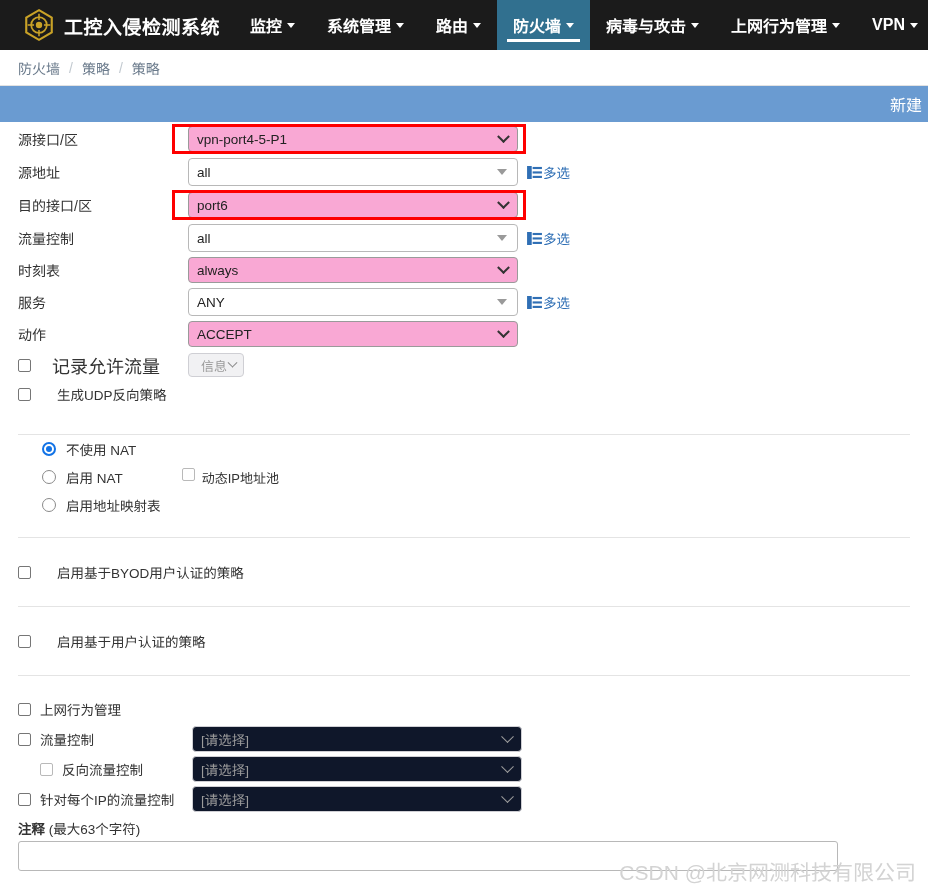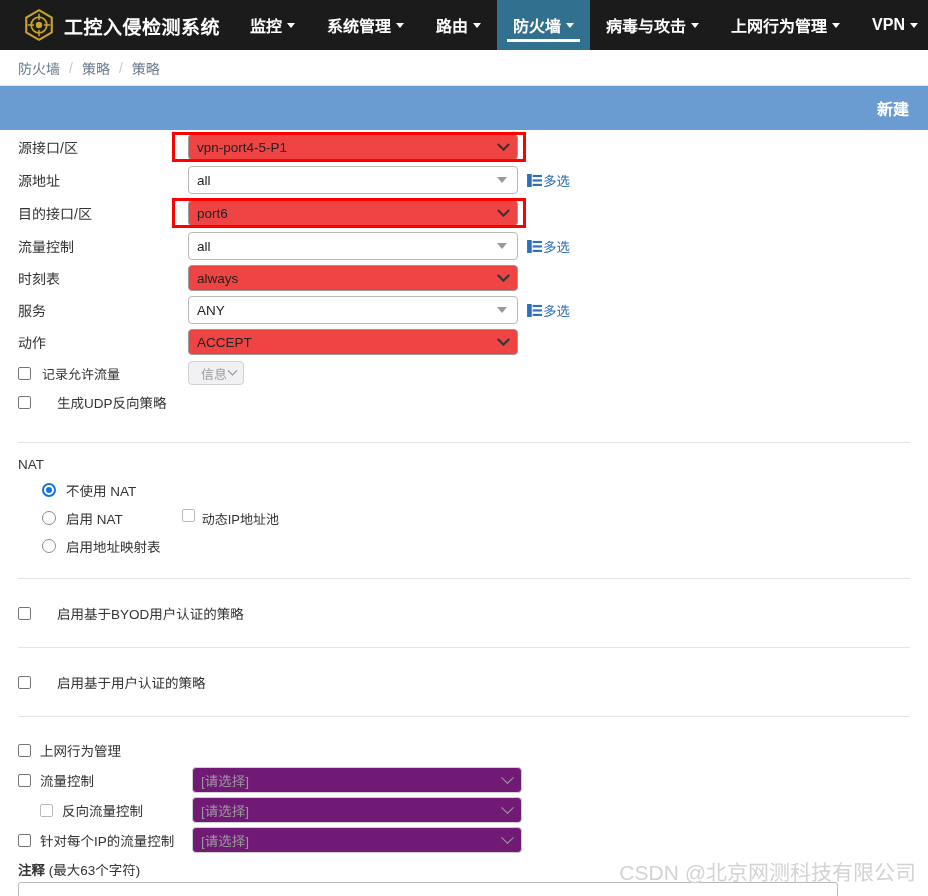--- a/index.html
+++ b/index.html
@@ -76,29 +76,29 @@
     border-bottom: 1px solid #e2e2e2;
     font-size: 14px;
     color: #7c8a99;
   }
   #breadcrumb .crumb { color: #6b7b8c; cursor: pointer; }
   #breadcrumb .crumb:last-child { cursor: default; }
   #breadcrumb .sep { margin: 0 9px; color: #c2c9d0; }
 
   
   #panel-header {
-    height: 44px;
+    height: 36px;
     background: #6a9bd1;
     display: flex;
     align-items: center;
     justify-content: flex-end;
-    padding-right: 19px;
+    padding-right: 6px;
     color: #ffffff;
     font-size: 16px;
-    font-weight: bold;
+    font-weight: normal;
   }
 
   
   #form-body { padding: 0 0 0 0; }
 
   .row {
     display: flex;
     align-items: center;
     height: 32px;
     padding-left: 18px;
@@ -110,21 +110,21 @@
     font-size: 14px;
     color: #333;
   }
 
   
   .sel {
     width: 330px;
     height: 26px;
     border: 1px solid #9a9a9a;
     border-radius: 4px;
-    background: #ef4444;
+    background: #f9a8d4;
     display: flex;
     align-items: center;
     padding: 0 8px;
     font-size: 13.5px;
     color: #222;
     position: relative;
     cursor: pointer;
   }
   .sel .chev {
     position: absolute;
@@ -142,21 +142,21 @@
   }
   .sel.plain .tri {
     position: absolute;
     right: 10px;
     width: 0; height: 0;
     border-left: 5px solid transparent;
     border-right: 5px solid transparent;
     border-top: 6px solid #9a9a9a;
   }
   .sel.disabled {
-    background: #701a75;
+    background: #0f172a;
     border: 1px solid #cfcfd4;
     color: #9b9b9b;
   }
   .sel.disabled .chev { border-color: #9b9b9b; border-width: 1.5px; }
   .sel.small {
     width: 56px;
     height: 24px;
     padding: 0 12px;
     background: #f1f1f3;
     border: 1px solid #cfcfd4;
@@ -441,37 +441,36 @@
     <div class="lbl">动作</div>
     <div class="sel">
       <span>ACCEPT</span>
       <span class="chev"></span>
     </div>
   </div>
 
   <div class="row" style="height:30px;">
     <div class="lbl" style="display:flex;align-items:center;">
       <span class="cb"></span>
-      <span style="margin-left:11px;font-size:13px;">记录允许流量</span>
+      <span style="margin-left:21px;font-size:18px;">记录允许流量</span>
     </div>
     <div class="sel small">
       <span>信息</span>
       <span class="chev"></span>
     </div>
   </div>
 
   <div class="ckrow">
     <span class="cb"></span>
     <span class="ck-lbl">生成UDP反向策略</span>
   </div>
 
   <div style="height:26px;"></div>
   <div class="divider"></div>
 
-  <div id="nat-title">NAT</div>
 
   <div class="natrow">
     <span class="rd checked"></span>
     <span class="nat-lbl">不使用 NAT</span>
   </div>
 
   <div class="natrow">
     <span class="rd"></span>
     <span class="nat-lbl">启用 NAT</span>
     <span class="sub">

